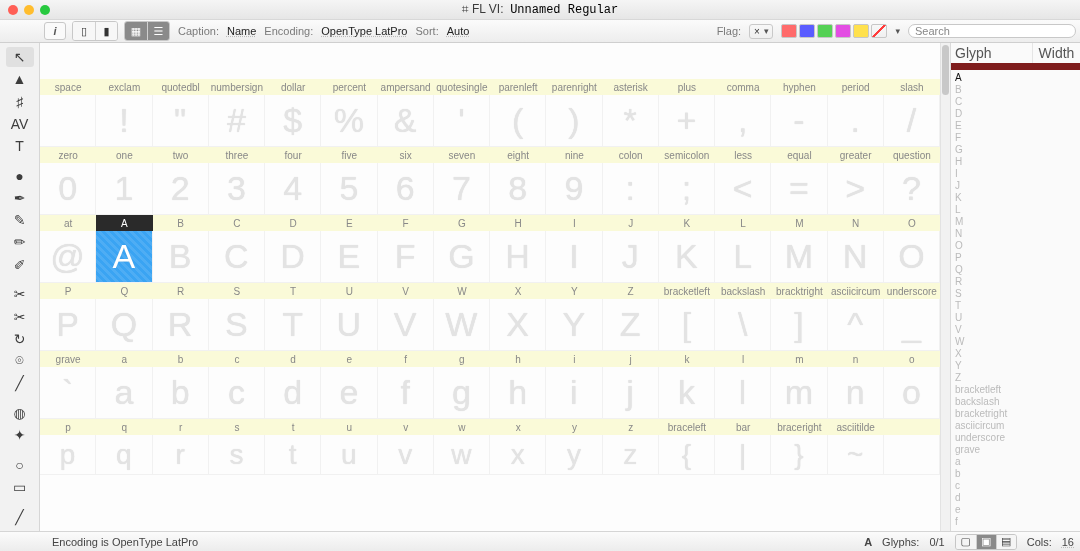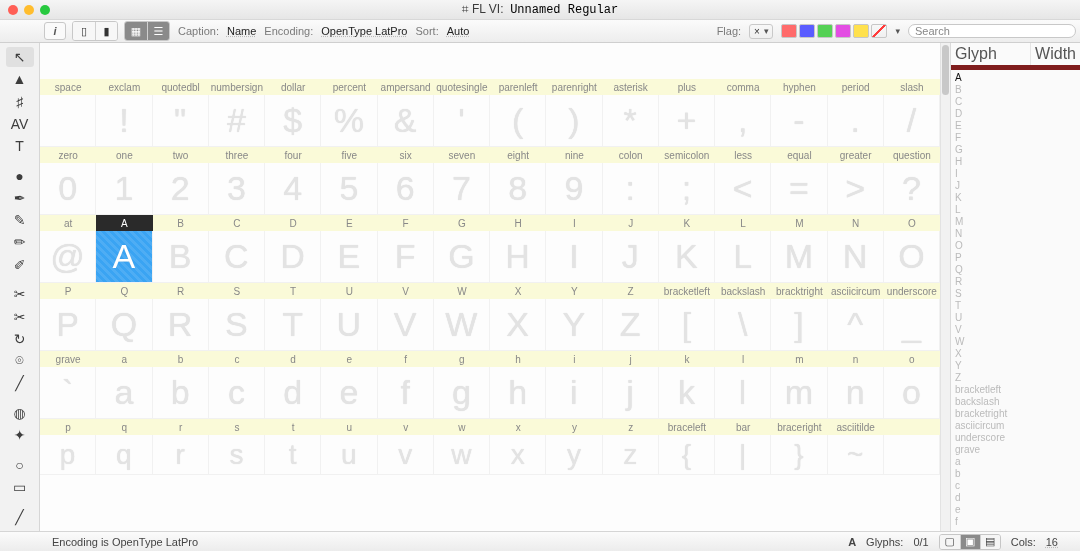--- a/index.html
+++ b/index.html
@@ -39,30 +39,30 @@
   .row { display:grid; grid-template-columns: repeat(16, 1fr); }
   .row.labels { background:#fafad8; }
   .row.labels > div { height:16px; display:flex; align-items:center; justify-content:center; font-size:10px; color:#888; white-space:nowrap; overflow:hidden; }
   .row.cells > div { height:52px; display:flex; align-items:center; justify-content:center; font-size:34px; color:#e3e3e3; text-shadow: 0 0 1px rgba(0,0,0,0.15); border-right:1px solid #f1f1f1; border-bottom:1px solid #f1f1f1; position:relative; }
   .row.cells > div.sel { background:#3aa4f3; color:#fff; }
   .row.labels > div.sel { background:#2a2a2a; color:#fff; }
   .row.cells > div.sel::before { content:""; position:absolute; inset:0; background:linear-gradient(45deg, rgba(255,255,255,.25) 25%, transparent 25%, transparent 50%, rgba(255,255,255,.25) 50%, rgba(255,255,255,.25) 75%, transparent 75%); background-size:8px 8px; opacity:.4; }
   .row.cells.short > div { height:40px; font-size:28px; }
 
   .sidepanel { width:130px; border-left:1px solid #dadada; background:#fafafa; display:flex; flex-direction:column; }
-  .sidehead { display:flex; border-bottom:5px solid #7f1d1d; font-size:16px; color:#555; }
+  .sidehead { display:flex; border-bottom:7px solid #7f1d1d; font-size:14px; color:#555; }
   .sidehead > div { flex:1; padding:2px 4px; }
   .sidehead > div + div { text-align:center; flex:0 0 48px; border-left:1px solid #e5e5e5; }
   .sidelist { flex:1; overflow:hidden; padding:2px 4px; color:#bbb; font-size:10px; line-height:12px; }
   .sidelist .selrow { color:#111; }
 
   .vscroll { width:10px; background:#f1f1f1; border-left:1px solid #e2e2e2; position:relative; }
   .vscroll .thumb { position:absolute; left:1px; right:1px; top:2px; height:50px; background:#c8c8c8; border-radius:5px; }
 
-  .statusbar { height:20px; background:linear-gradient(#fbfbfb,#ececec); border-top:1px solid #d5d5d5; display:flex; align-items:center; padding:0 22px 0 52px; gap:10px; font-size:11px; color:#444; }
+  .statusbar { height:20px; background:linear-gradient(#fbfbfb,#ececec); border-top:1px solid #d5d5d5; display:flex; align-items:center; padding:0 6px 0 52px; gap:10px; font-size:11px; color:#444; }
   .statusbar .spacer { flex:1; }
   .stat-seg { display:flex; border:1px solid #c6c6c6; border-radius:3px; overflow:hidden; }
   .stat-seg > div { width:20px; height:14px; display:flex; align-items:center; justify-content:center; background:#f5f5f5; }
   .stat-seg > div.on { background:#8a8a8a; color:#fff; }
   .stat-seg > div + div { border-left:1px solid #d0d0d0; }
 </style>
 </head>
 <body>
 
 <div class="titlebar">

